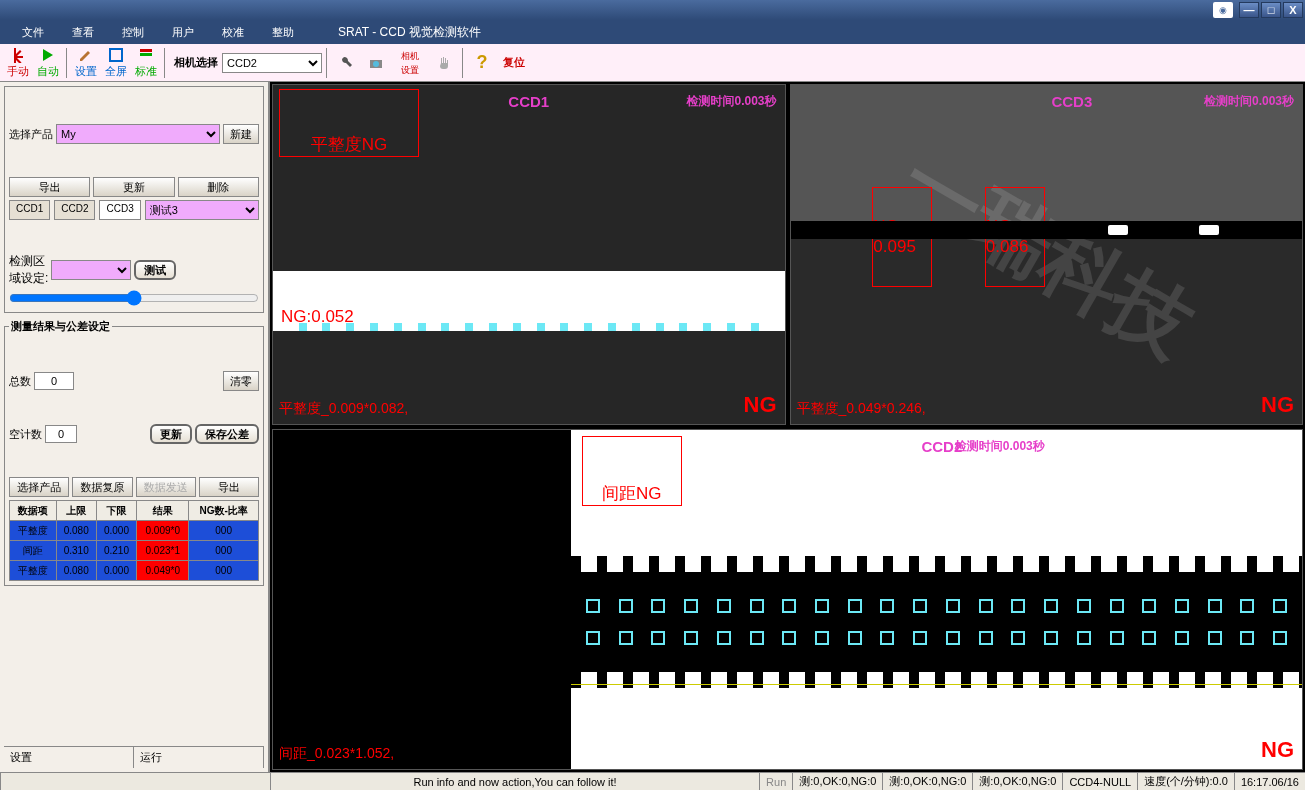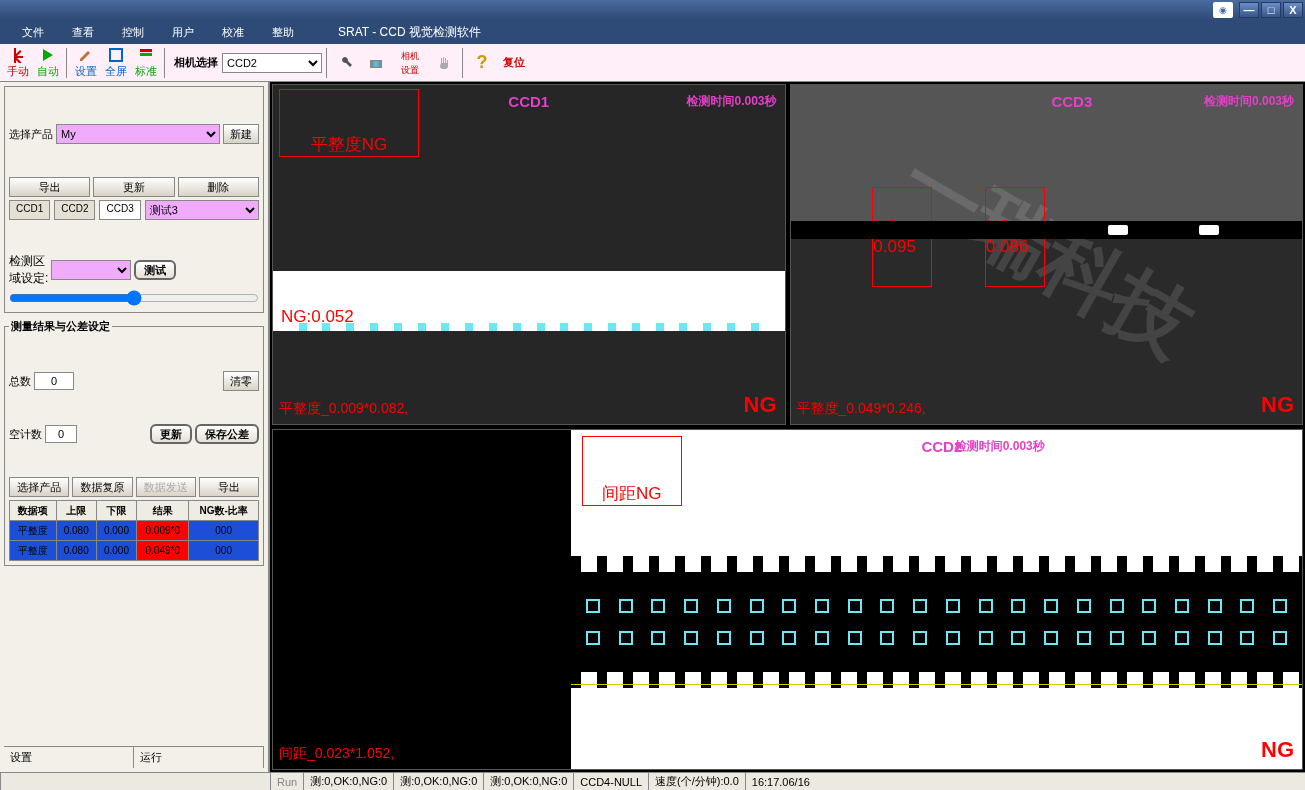--- a/index.html
+++ b/index.html
@@ -243,20 +243,27 @@
           <th>NG数-比率</th>
         </tr>
         <tr>
           <td>平整度</td>
           <td>0.080</td>
           <td>0.000</td>
           <td class="red">0.009*0</td>
           <td>000</td>
         </tr>
         <tr>
+          <td>间距</td>
+          <td>0.310</td>
+          <td>0.210</td>
+          <td class="red">0.023*1</td>
+          <td>000</td>
+        </tr>
+        <tr>
           <td>平整度</td>
           <td>0.080</td>
           <td>0.000</td>
           <td class="red">0.049*0</td>
           <td>000</td>
         </tr>
       </tbody>
         </table>
     </fieldset>
 
@@ -387,20 +394,21 @@
         <div style="position:absolute;left:29%;right:0;top:75%;height:1px;background:#cccc00"></div>
         <div class="measlbl">间距_0.023*1.052,</div>
         <div class="nglbl">NG</div>
       </div>
     </div>
   </div>
 </div>
 
 <div class="statusbar">
   <div class="cell" style="width:270px"></div>
+  <div class="cell runinfo">Run info and now action,You can follow it!</div>
   <div class="cell" style="color:#888">Run</div>
   <div class="cell">测:0,OK:0,NG:0</div>
   <div class="cell">测:0,OK:0,NG:0</div>
   <div class="cell">测:0,OK:0,NG:0</div>
   <div class="cell">CCD4-NULL</div>
   <div class="cell">速度(个/分钟):0.0</div>
   <div class="cell">16:17.06/16</div>
 </div>
 
 </body></html>

